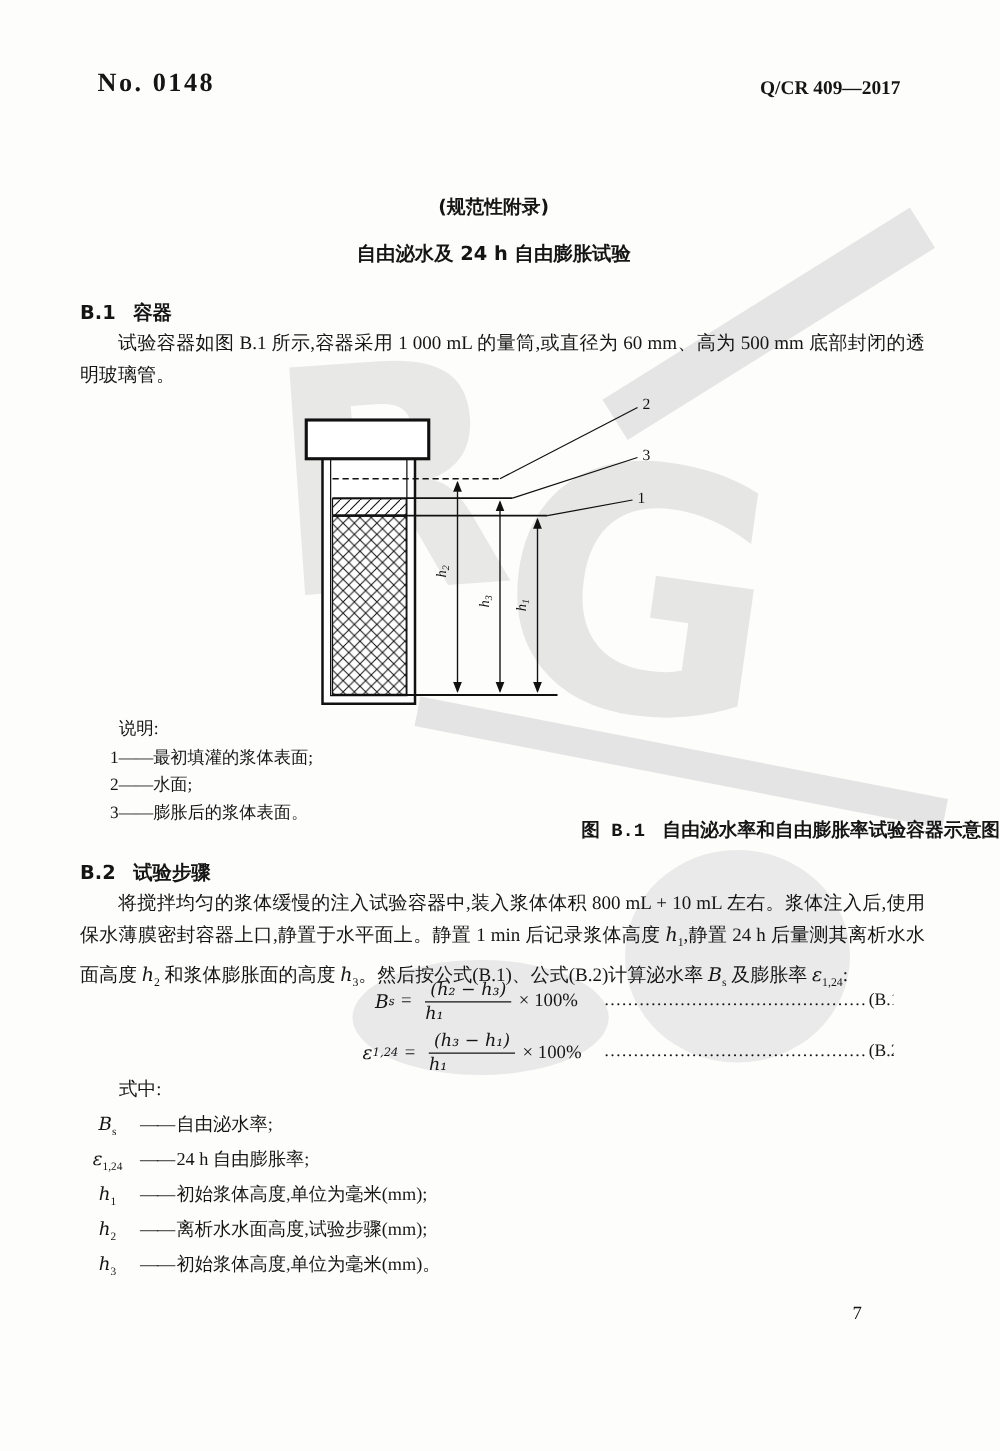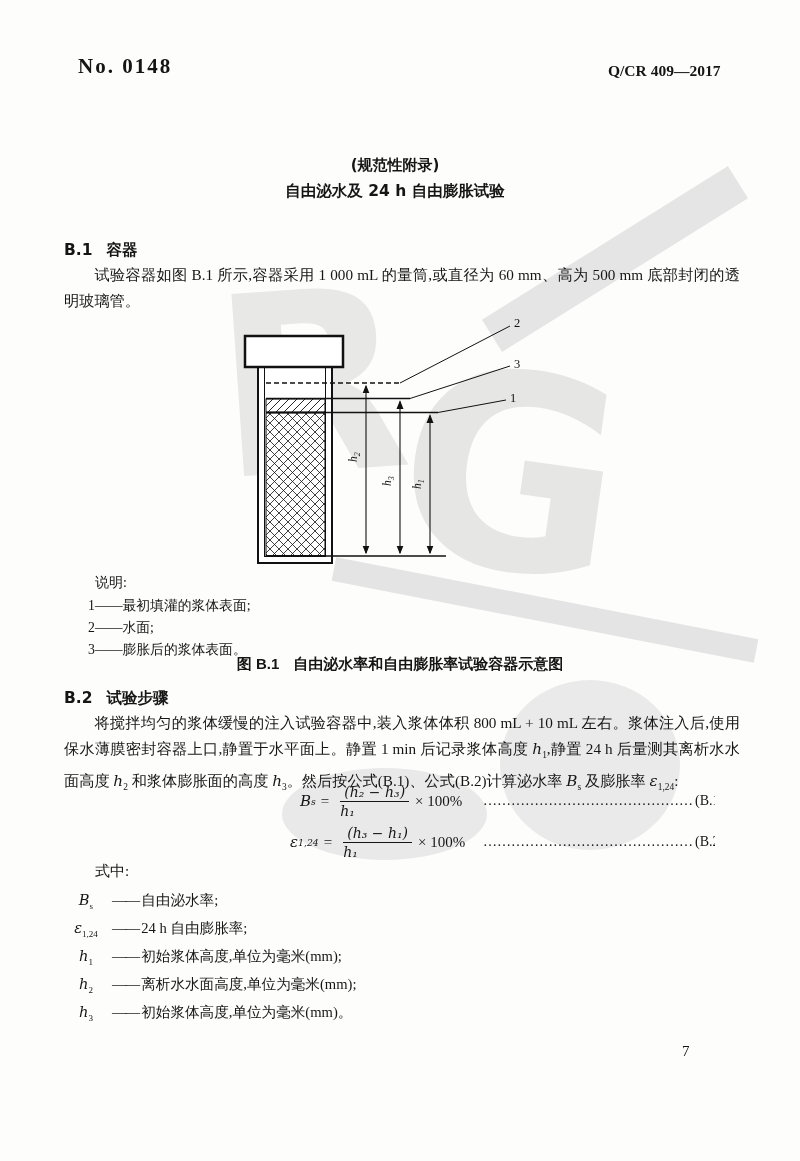--- a/index.html
+++ b/index.html
@@ -9,30 +9,30 @@
   
   .wm{position:absolute;z-index:0;pointer-events:none;}
   .wm-letter{font-family:"DejaVu Sans",sans-serif;font-weight:bold;line-height:1;}
   
   .hdr-left{left:78px;top:54px;font-size:21px;font-weight:bold;letter-spacing:2px;}
   .hdr-right{left:608px;top:62px;font-size:15.5px;font-weight:bold;font-family:"Liberation Serif",serif;}
   
   .tblock{left:0;top:150px;width:790px;text-align:center;}
   .t1{font-size:17px;font-weight:bold;letter-spacing:10px;font-family:"DejaVu Sans",sans-serif;}
   .t2{margin-top:6px;font-size:15px;font-weight:bold;font-family:"DejaVu Sans",sans-serif;}
-  .t3{margin-top:6px;font-size:15.5px;font-weight:bold;font-family:"DejaVu Sans",sans-serif;}
+  .t3{margin-top:18px;font-size:15.5px;font-weight:bold;font-family:"DejaVu Sans",sans-serif;}
   .sec-hd{font-size:15.5px;font-weight:bold;font-family:"DejaVu Sans",sans-serif;}
   .sec-hd .num{margin-right:14px;}
   .para{width:676px;font-size:15.2px;line-height:26px;text-align:justify;text-indent:2em;}
   .mvar{font-style:italic;font-family:"DejaVu Serif","Liberation Serif",serif;}
   sub{font-size:0.62em;}
   
   .legend-label{font-size:14px;}
   .legend-item{font-size:13.8px;line-height:22px;}
-  .caption{width:800px;text-align:center;font-size:15px;font-weight:bold;font-family:Liberation Sans, sans-serif;}
+  .caption{width:800px;text-align:right;font-size:15px;font-weight:bold;font-family:Liberation Mono, monospace;}
   .caption .cap-no{margin-right:14px;}
   
   .frow{display:flex;align-items:center;height:44px;}
   .fmath{display:flex;align-items:center;font-size:15px;white-space:nowrap;}
   .frac{display:inline-block;text-align:left;vertical-align:middle;margin:0 6px;}
   .frac .num{display:block;padding:0 4px 1px 4px;border-bottom:1.3px solid #151515;font-size:14px;}
   .frac .den{display:block;padding-top:1px;font-size:14px;}
   .fdots{position:absolute;left:483px;width:232px;display:flex;align-items:center;
          font-size:14px;white-space:nowrap;overflow:hidden;}
   .fdots .tag{margin-left:2px;}
@@ -177,21 +177,21 @@
       <span>24 h 自由膨胀率;</span>
   </div>
   <div class="layer def-item" style="left:62px;top:942px;">
     <span class="def-sym"><span class="mvar">h</span><sub>1</sub></span>
       <span class="def-dash">——</span>
       <span>初始浆体高度,单位为毫米(mm);</span>
   </div>
   <div class="layer def-item" style="left:62px;top:970px;">
     <span class="def-sym"><span class="mvar">h</span><sub>2</sub></span>
       <span class="def-dash">——</span>
-      <span>离析水水面高度,单位为毫米(mm);</span>
+      <span>离析水水面高度,试验步骤(mm);</span>
   </div>
   <div class="layer def-item" style="left:62px;top:998px;">
     <span class="def-sym"><span class="mvar">h</span><sub>3</sub></span>
       <span class="def-dash">——</span>
       <span>初始浆体高度,单位为毫米(mm)。</span>
   </div>
 
   <div class="layer pageno" style="left:682px;top:1043px;">7</div>
 
 </div>

